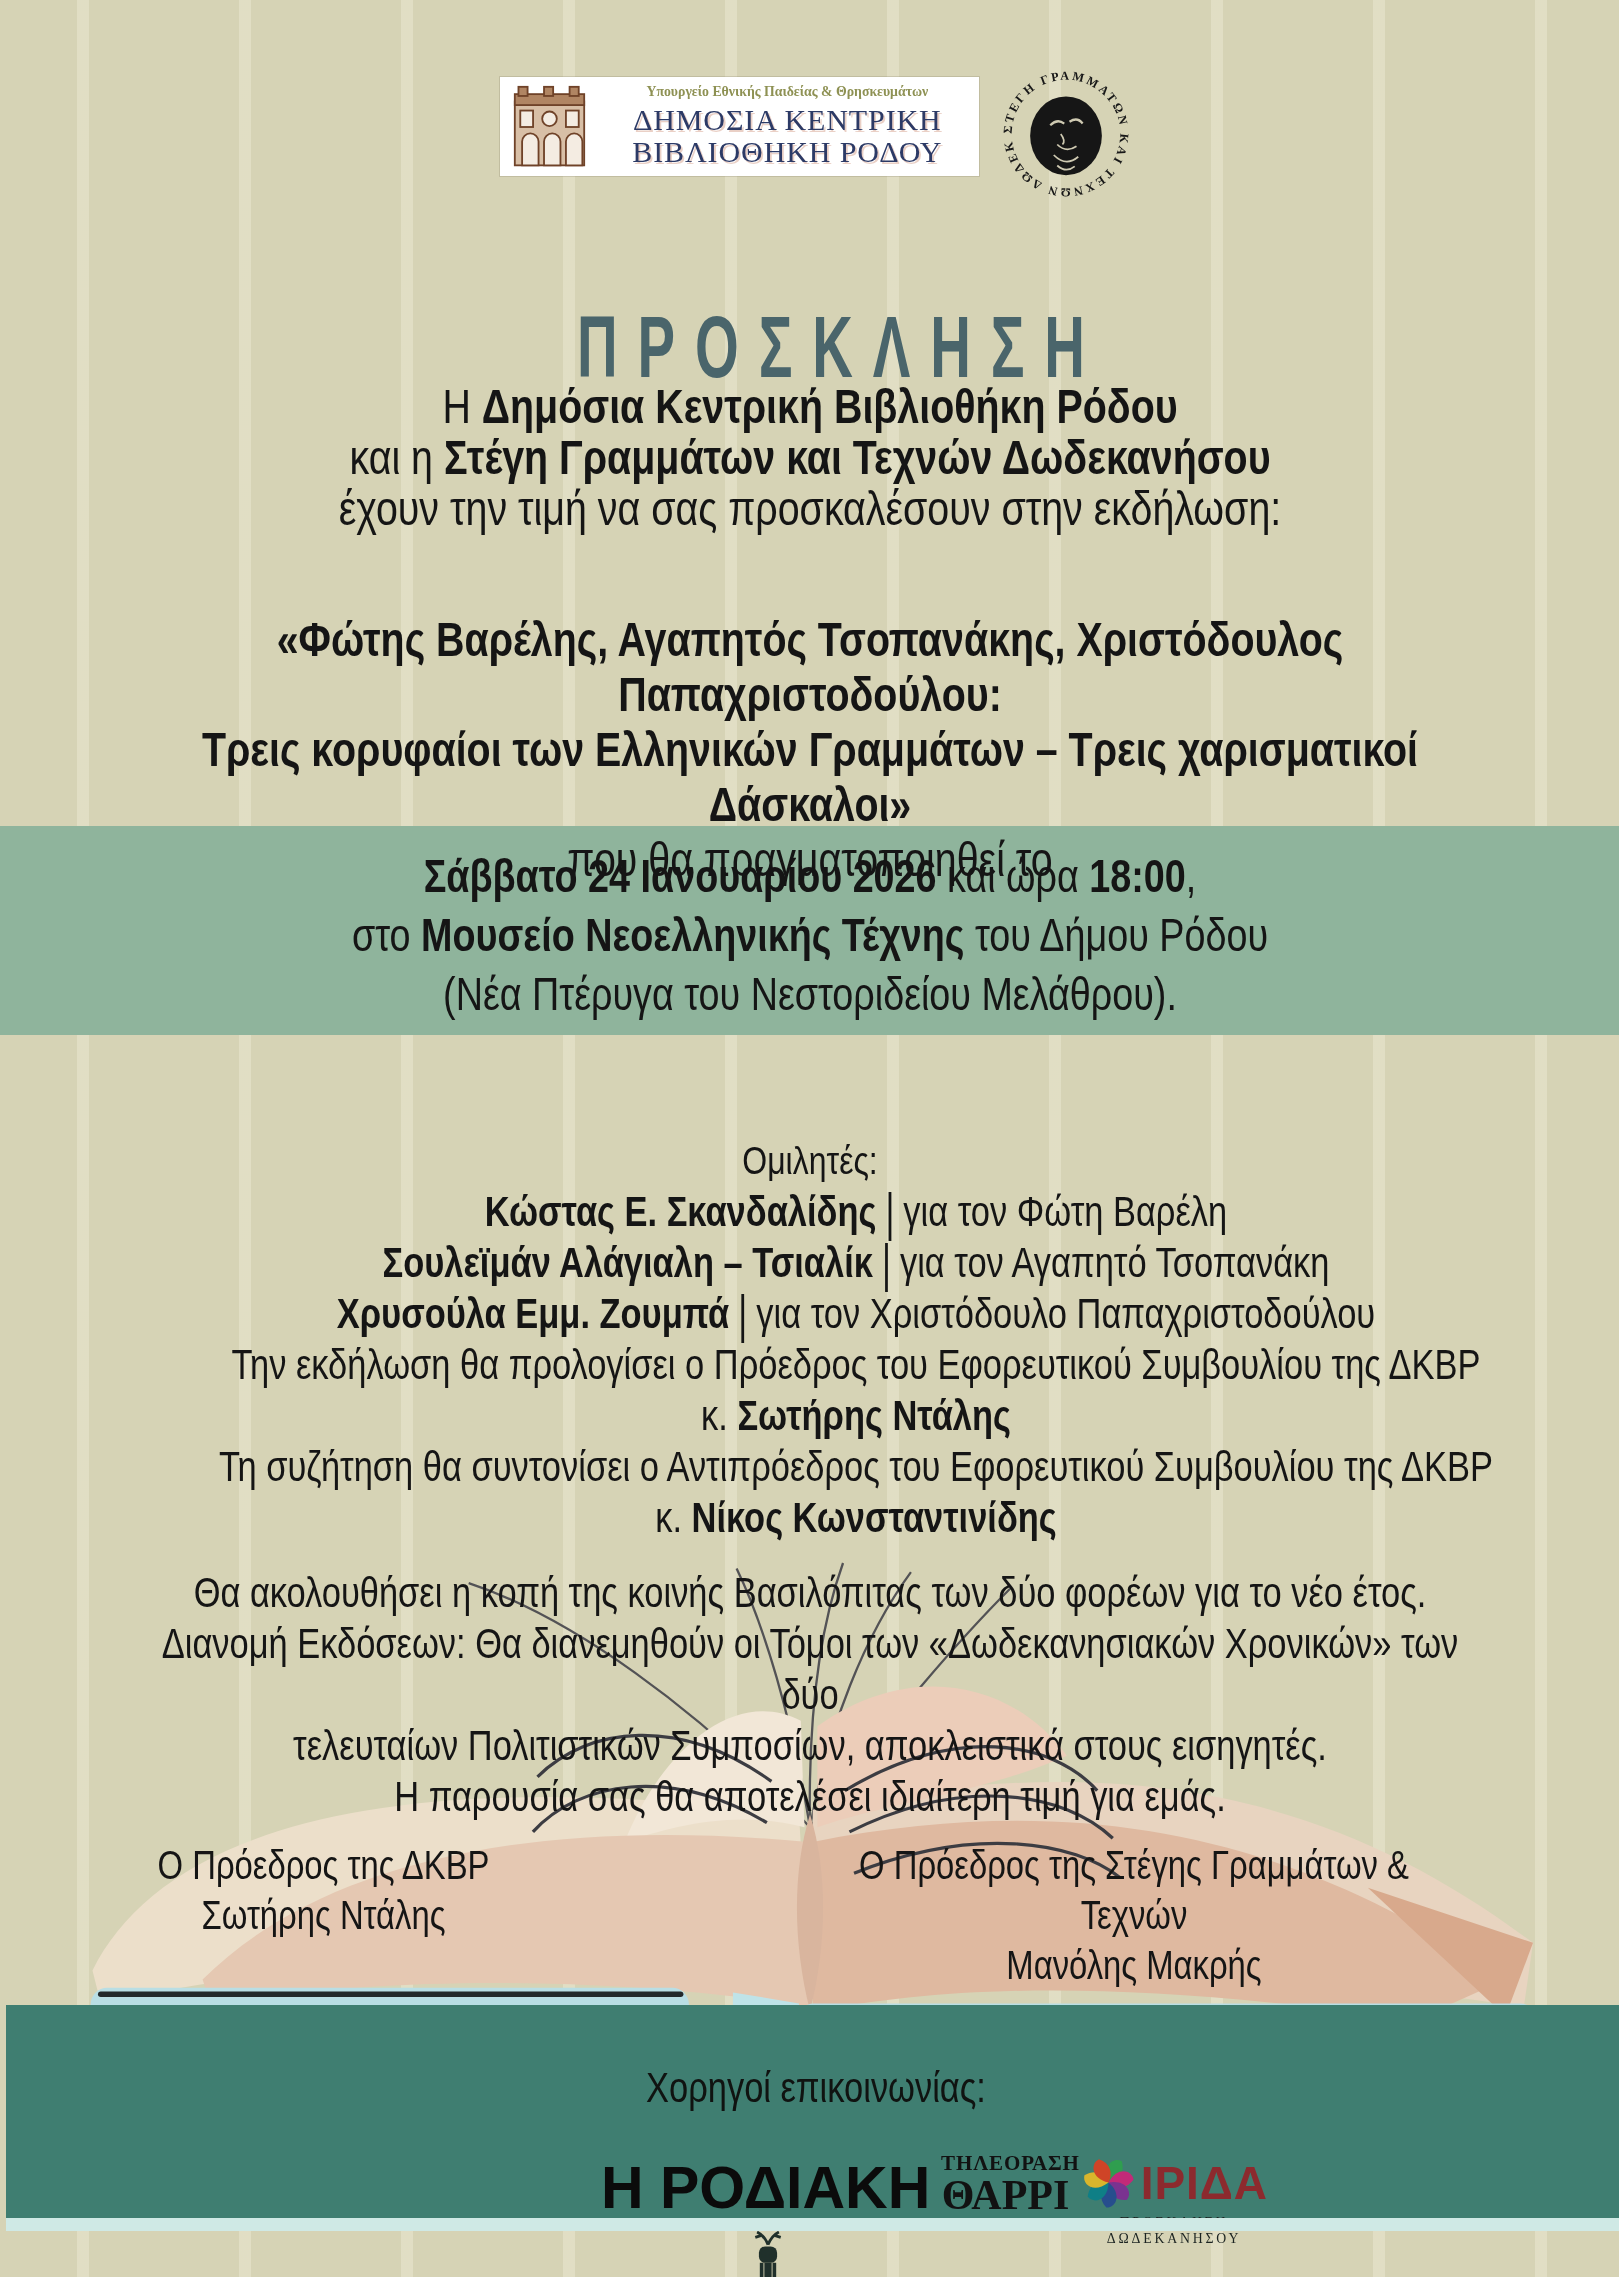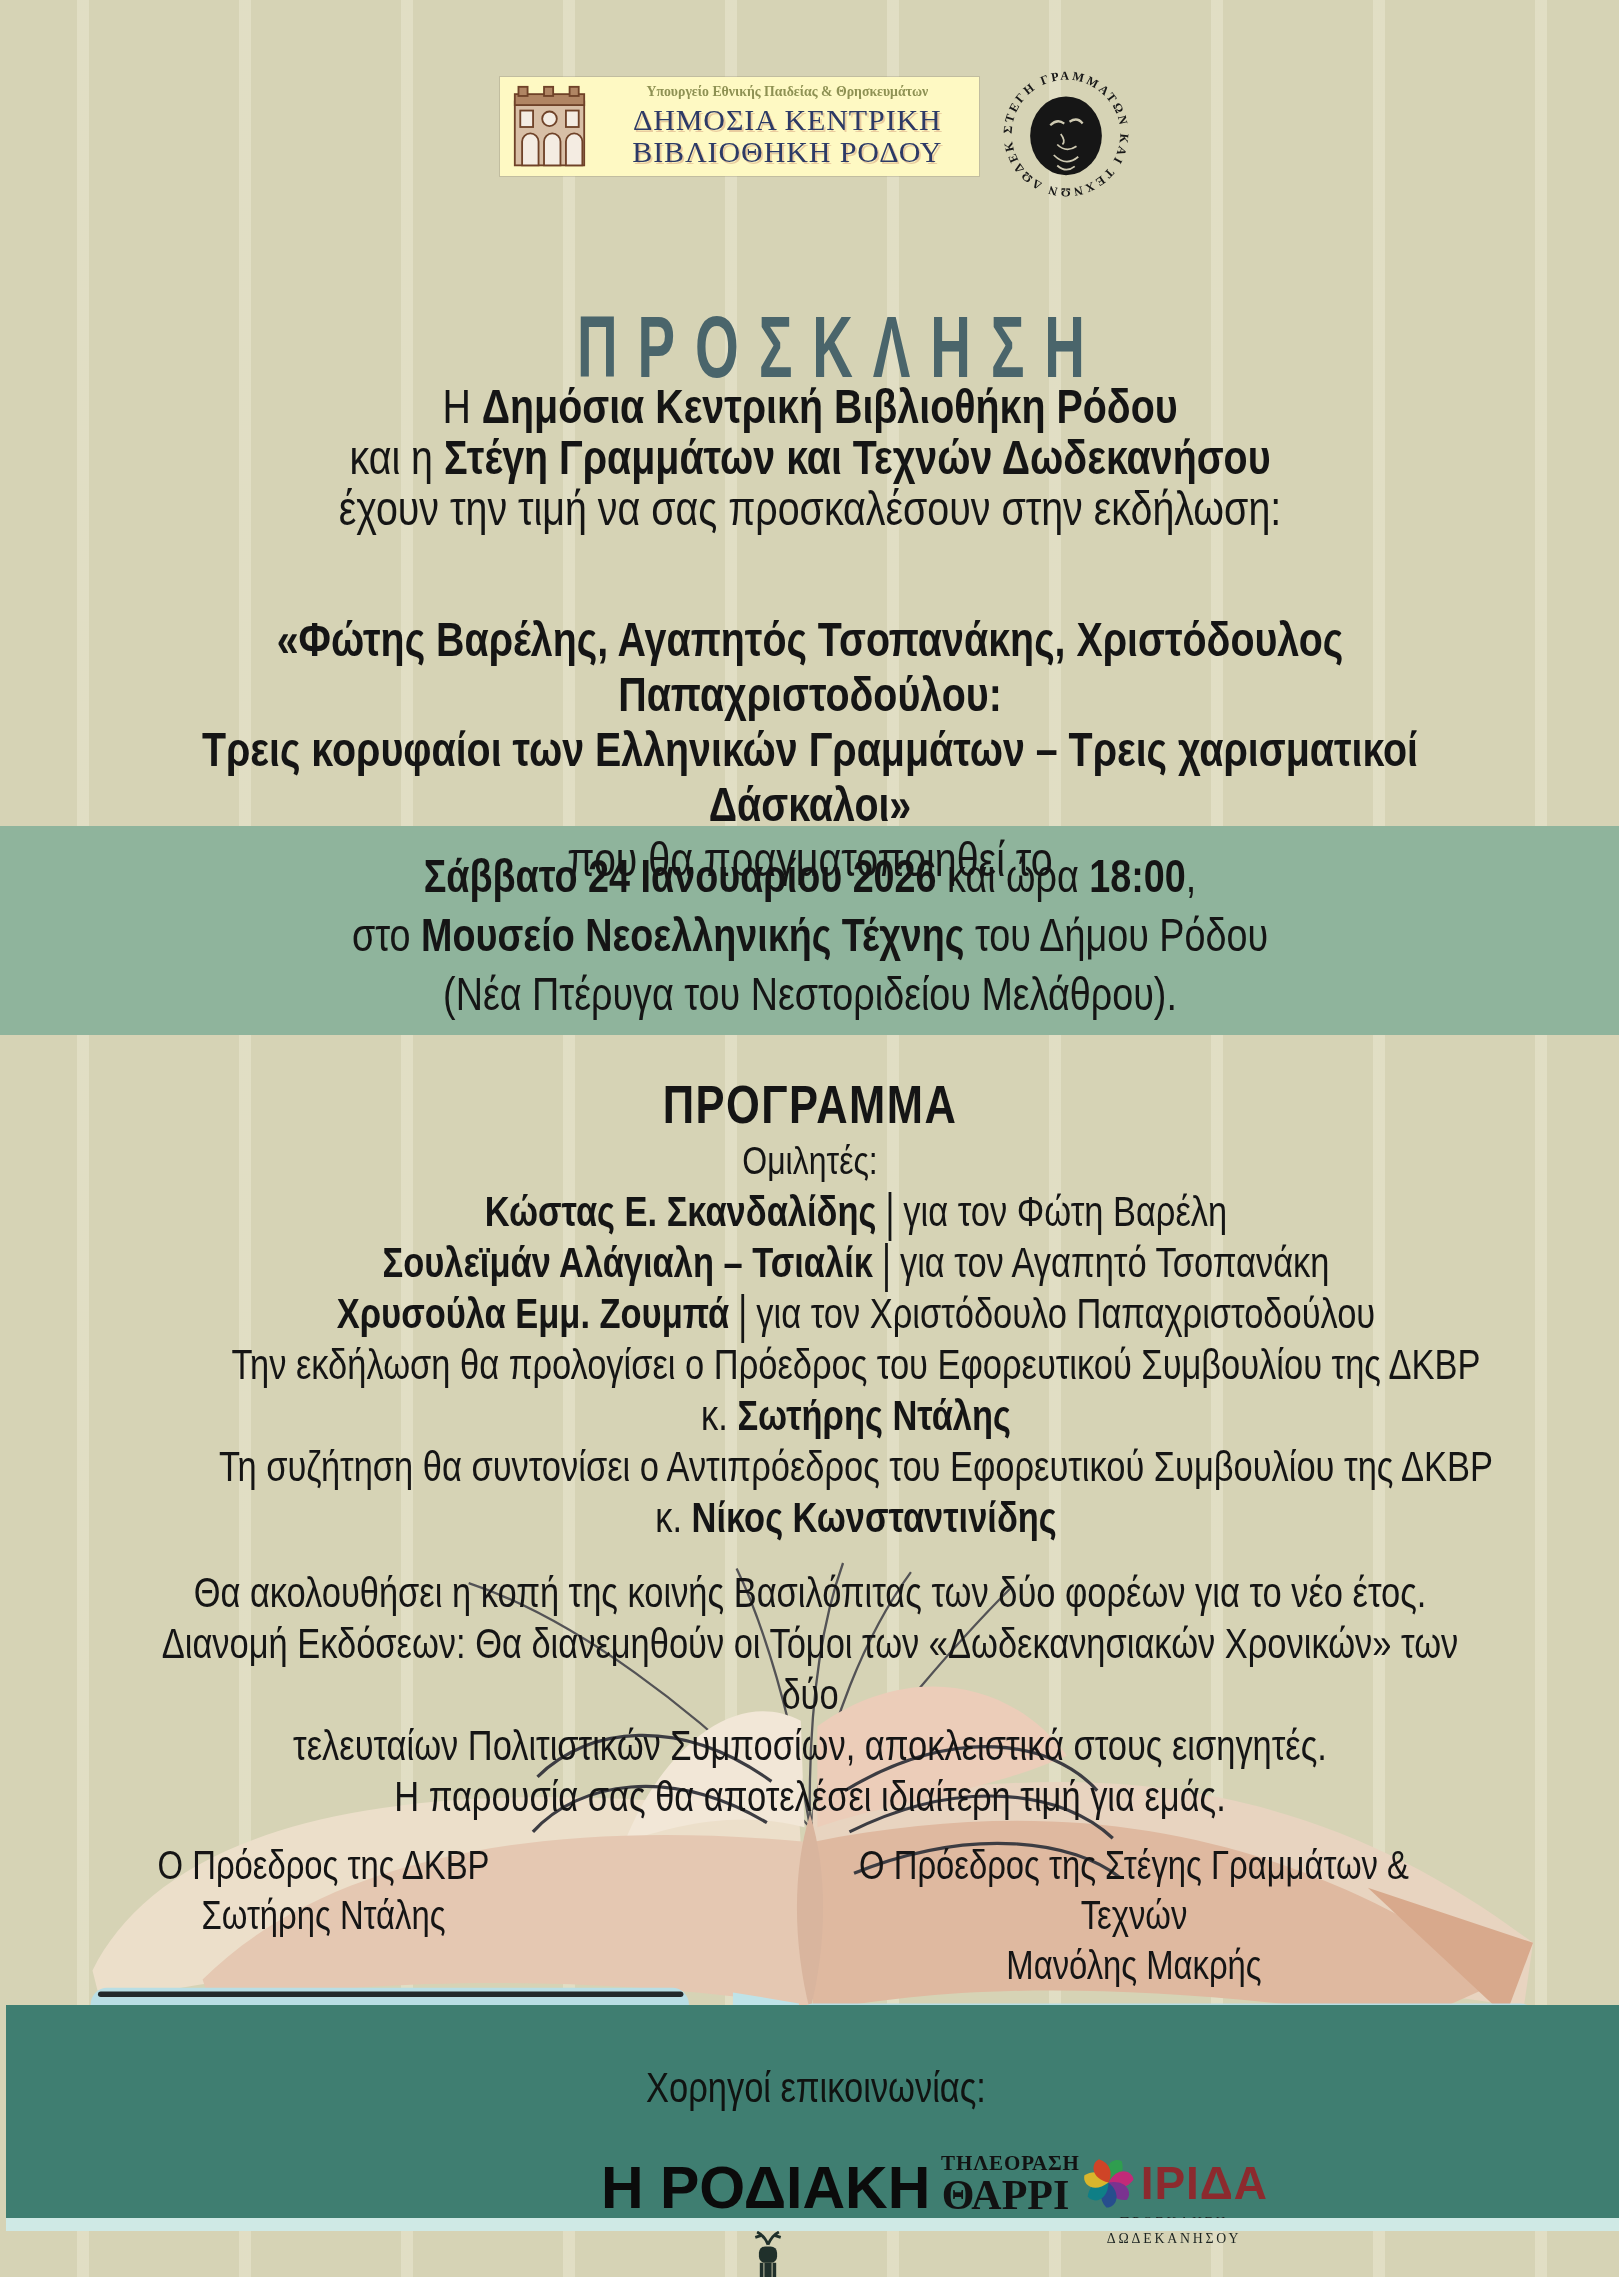--- a/index.html
+++ b/index.html
@@ -10,21 +10,21 @@
     background:
       repeating-linear-gradient(90deg, rgba(241,239,219,0) 0 77px, rgba(241,239,219,.8) 77px 89px, rgba(241,239,219,0) 89px 162px),
       repeating-linear-gradient(0deg, rgba(214,211,181,.55) 0 57px, rgba(214,211,181,0) 57px 138px);
     opacity:.5;}
   .blk{position:absolute;left:0;width:1620px;text-align:center;z-index:2;}
   .cond{transform:scaleX(.82);transform-origin:50% 0;}
   .rl span.b{font-weight:700;}
   .rl span.sep{display:inline-block;font-weight:300;padding:0 11px;transform:scaleY(1.25);}
 
   
-  .logo-box{position:absolute;left:500px;top:77px;width:479px;height:99px;background:#fef9c3;
+  .logo-box{position:absolute;left:500px;top:77px;width:479px;height:99px;background:#ffffff;
             z-index:2;display:flex;align-items:center;box-shadow:0 0 0 0.9px rgba(120,110,90,.25);}
   .logo-building{flex:0 0 auto;margin:3.7px 5.5px 3.7px 9.2px;}
   .logo-texts{flex:1;text-align:center;line-height:1;}
   .logo-ministry{font-size:13.8px;color:#8e9153;font-weight:700;margin-bottom:4.6px;font-family:"Liberation Serif",serif;}
   .logo-big{font-family:"Liberation Serif",serif;font-weight:400;font-size:30px;letter-spacing:0.9px;color:#2c3a66;
             text-shadow:1.8px 1.8px 0 rgba(196,120,92,.35);line-height:32px;}
   .seal{position:absolute;left:996px;top:64px;width:140px;height:140px;z-index:2;}
 
   .main-title{top:296px;font-size:88px;font-weight:700;color:#4a656b;letter-spacing:31px;padding-left:31px;}
   .main-title .cond{transform:scaleX(.64);}
@@ -139,23 +139,20 @@
 
   <div class="band"></div>
   <div class="blk band-text">
     <div class="cond">
         <div class="rl"><span class="b">Σάββατο 24 Ιανουαρίου 2026</span><span> και ώρα </span><span class="b">18:00</span><span>,</span></div>
         <div class="rl"><span>στο </span><span class="b">Μουσείο Νεοελληνικής Τέχνης</span><span> του Δήμου Ρόδου</span></div>
         <div class="rl"><span>(Νέα Πτέρυγα του Νεστοριδείου Μελάθρου).</span></div>
       </div>
   </div>
 
-  <div class="blk prog-head">
-    <div class="cond">ΠΡΟΓΡΑΜΜΑ</div>
-  </div>
   <div class="blk prog-label">
     <div class="cond">Ομιλητές:</div>
   </div>
   <div class="blk prog-lines">
     <div class="cond">
         <div class="rl"><span class="b">Κώστας Ε. Σκανδαλίδης</span><span class="sep">|</span><span>για τον Φώτη Βαρέλη</span></div>
         <div class="rl"><span class="b">Σουλεϊμάν Αλάγιαλη – Τσιαλίκ</span><span class="sep">|</span><span>για τον Αγαπητό Τσοπανάκη</span></div>
         <div class="rl"><span class="b">Χρυσούλα Εμμ. Ζουμπά</span><span class="sep">|</span><span>για τον Χριστόδουλο Παπαχριστοδούλου</span></div>
         <div class="rl"><span>Την εκδήλωση θα προλογίσει ο Πρόεδρος του Εφορευτικού Συμβουλίου της ΔΚΒΡ</span></div>
         <div class="rl"><span>κ. </span><span class="b">Σωτήρης Ντάλης</span></div>

